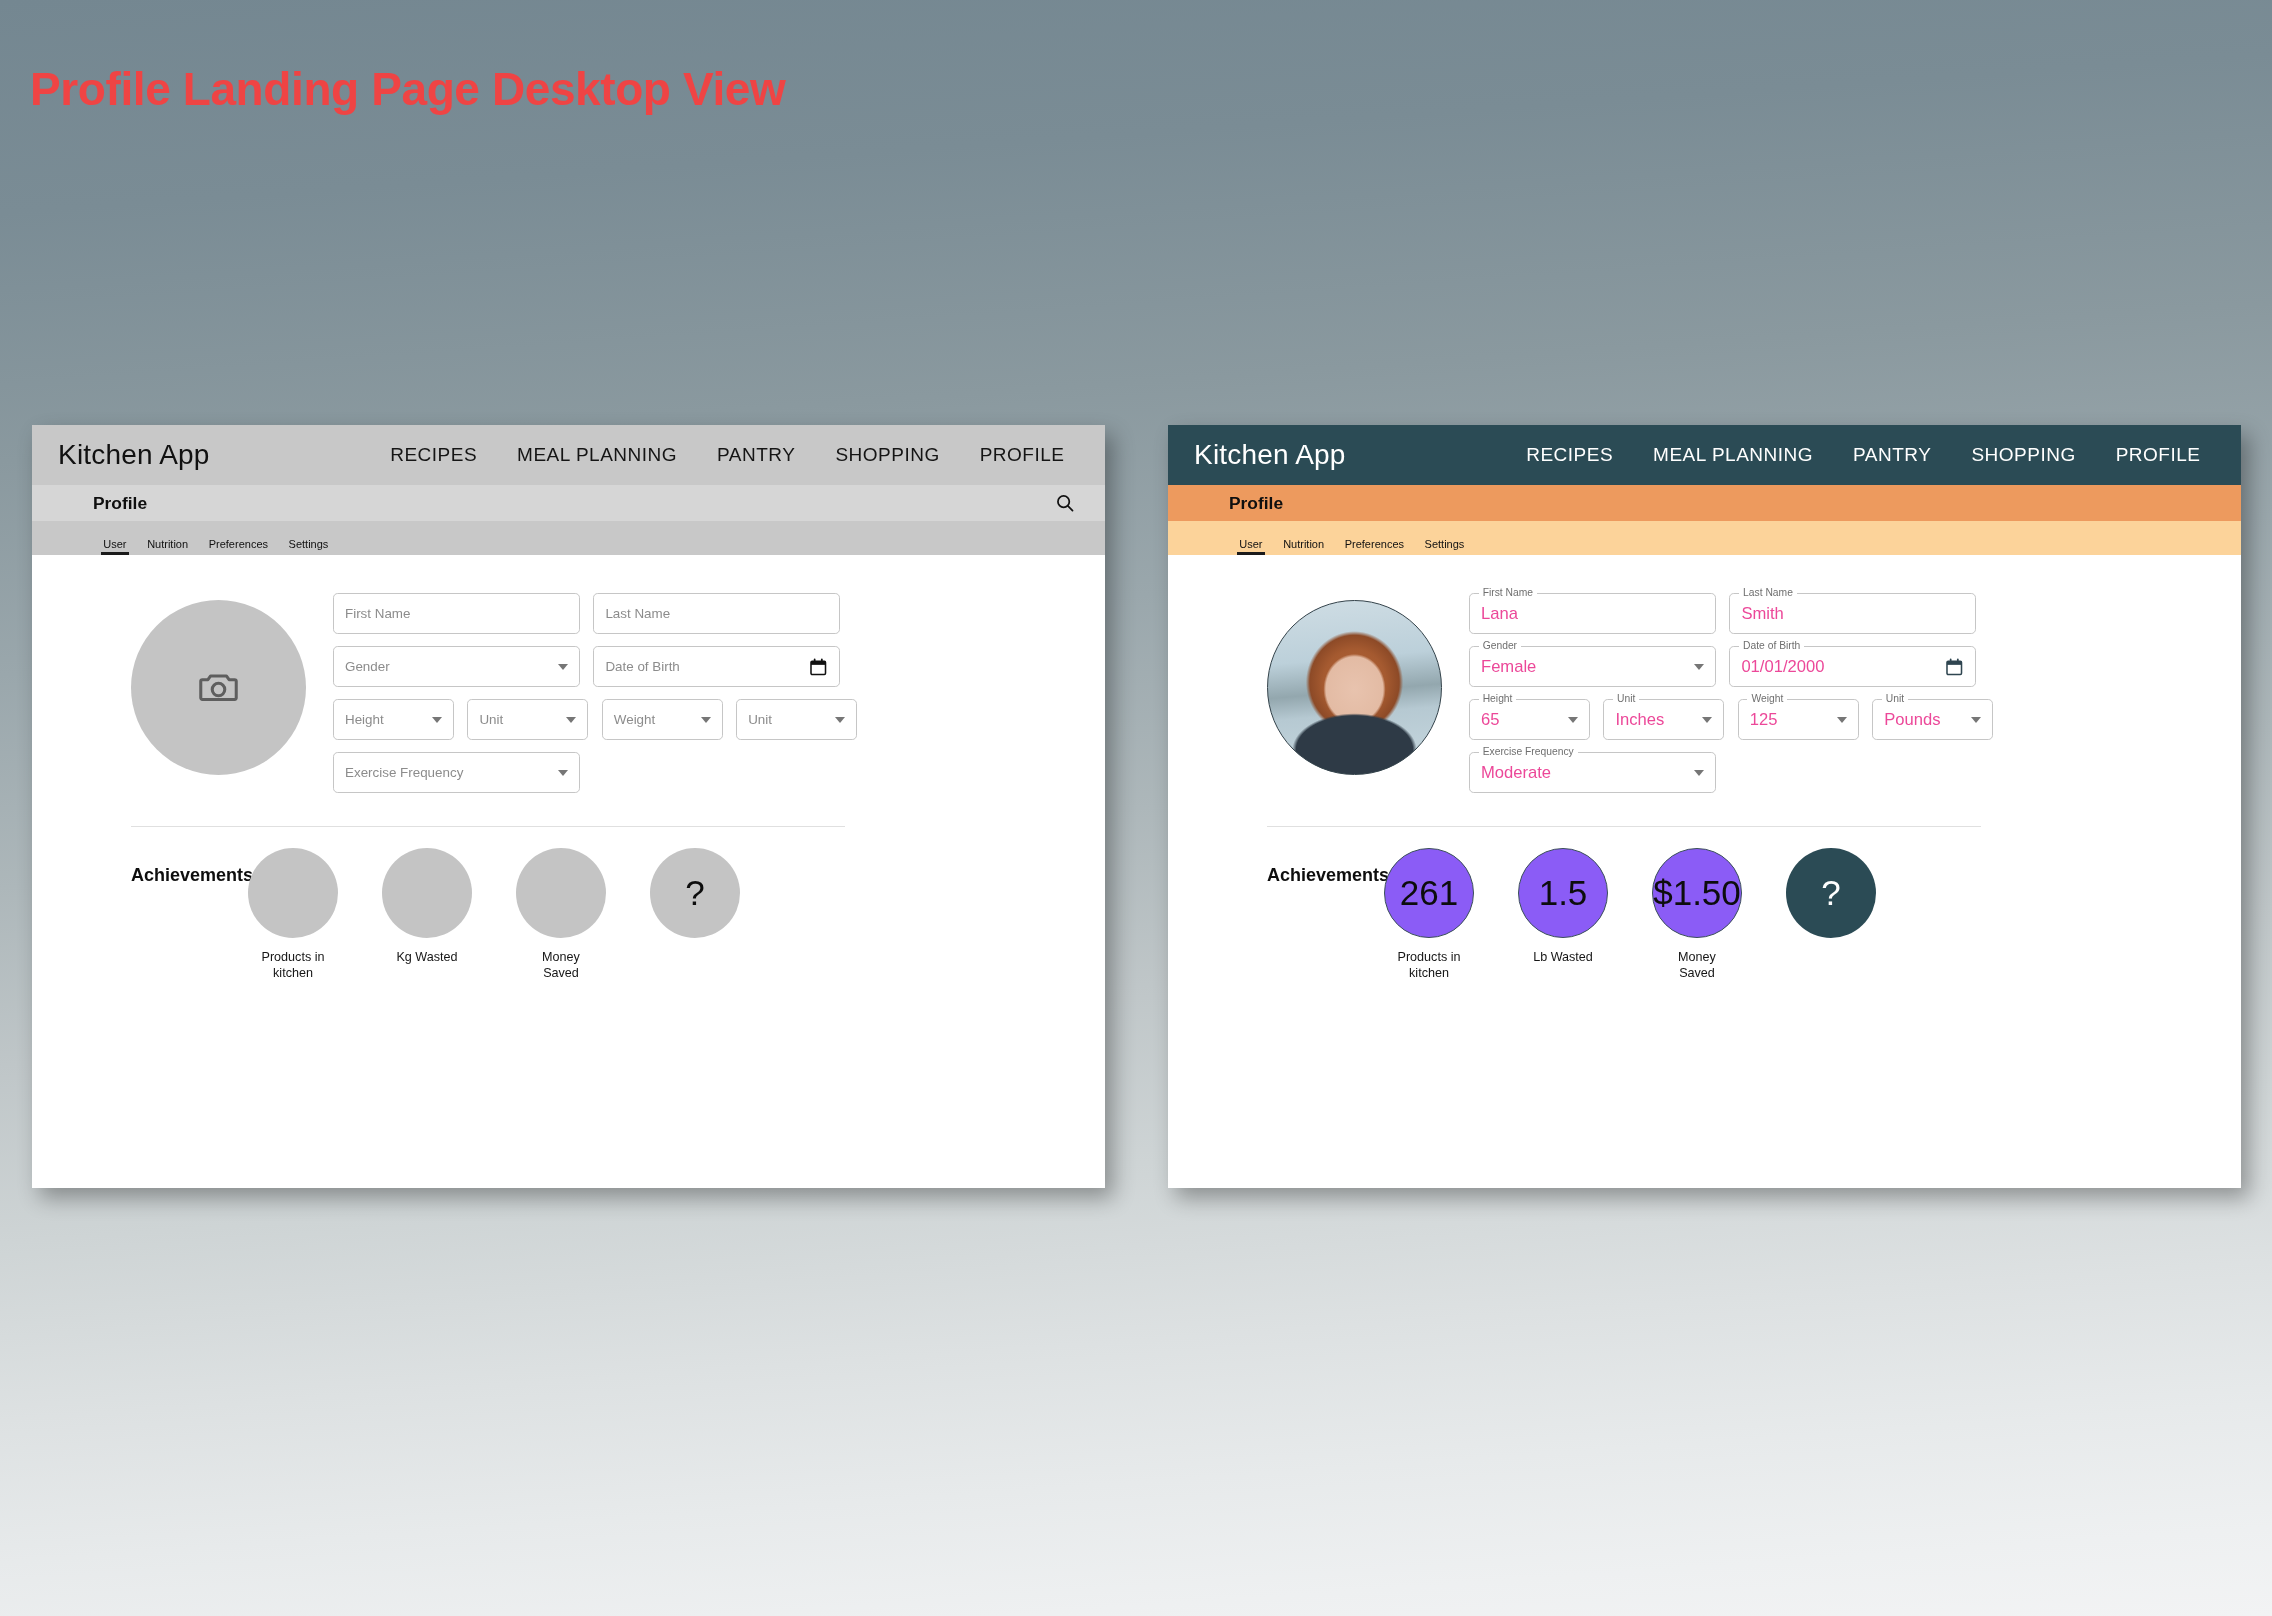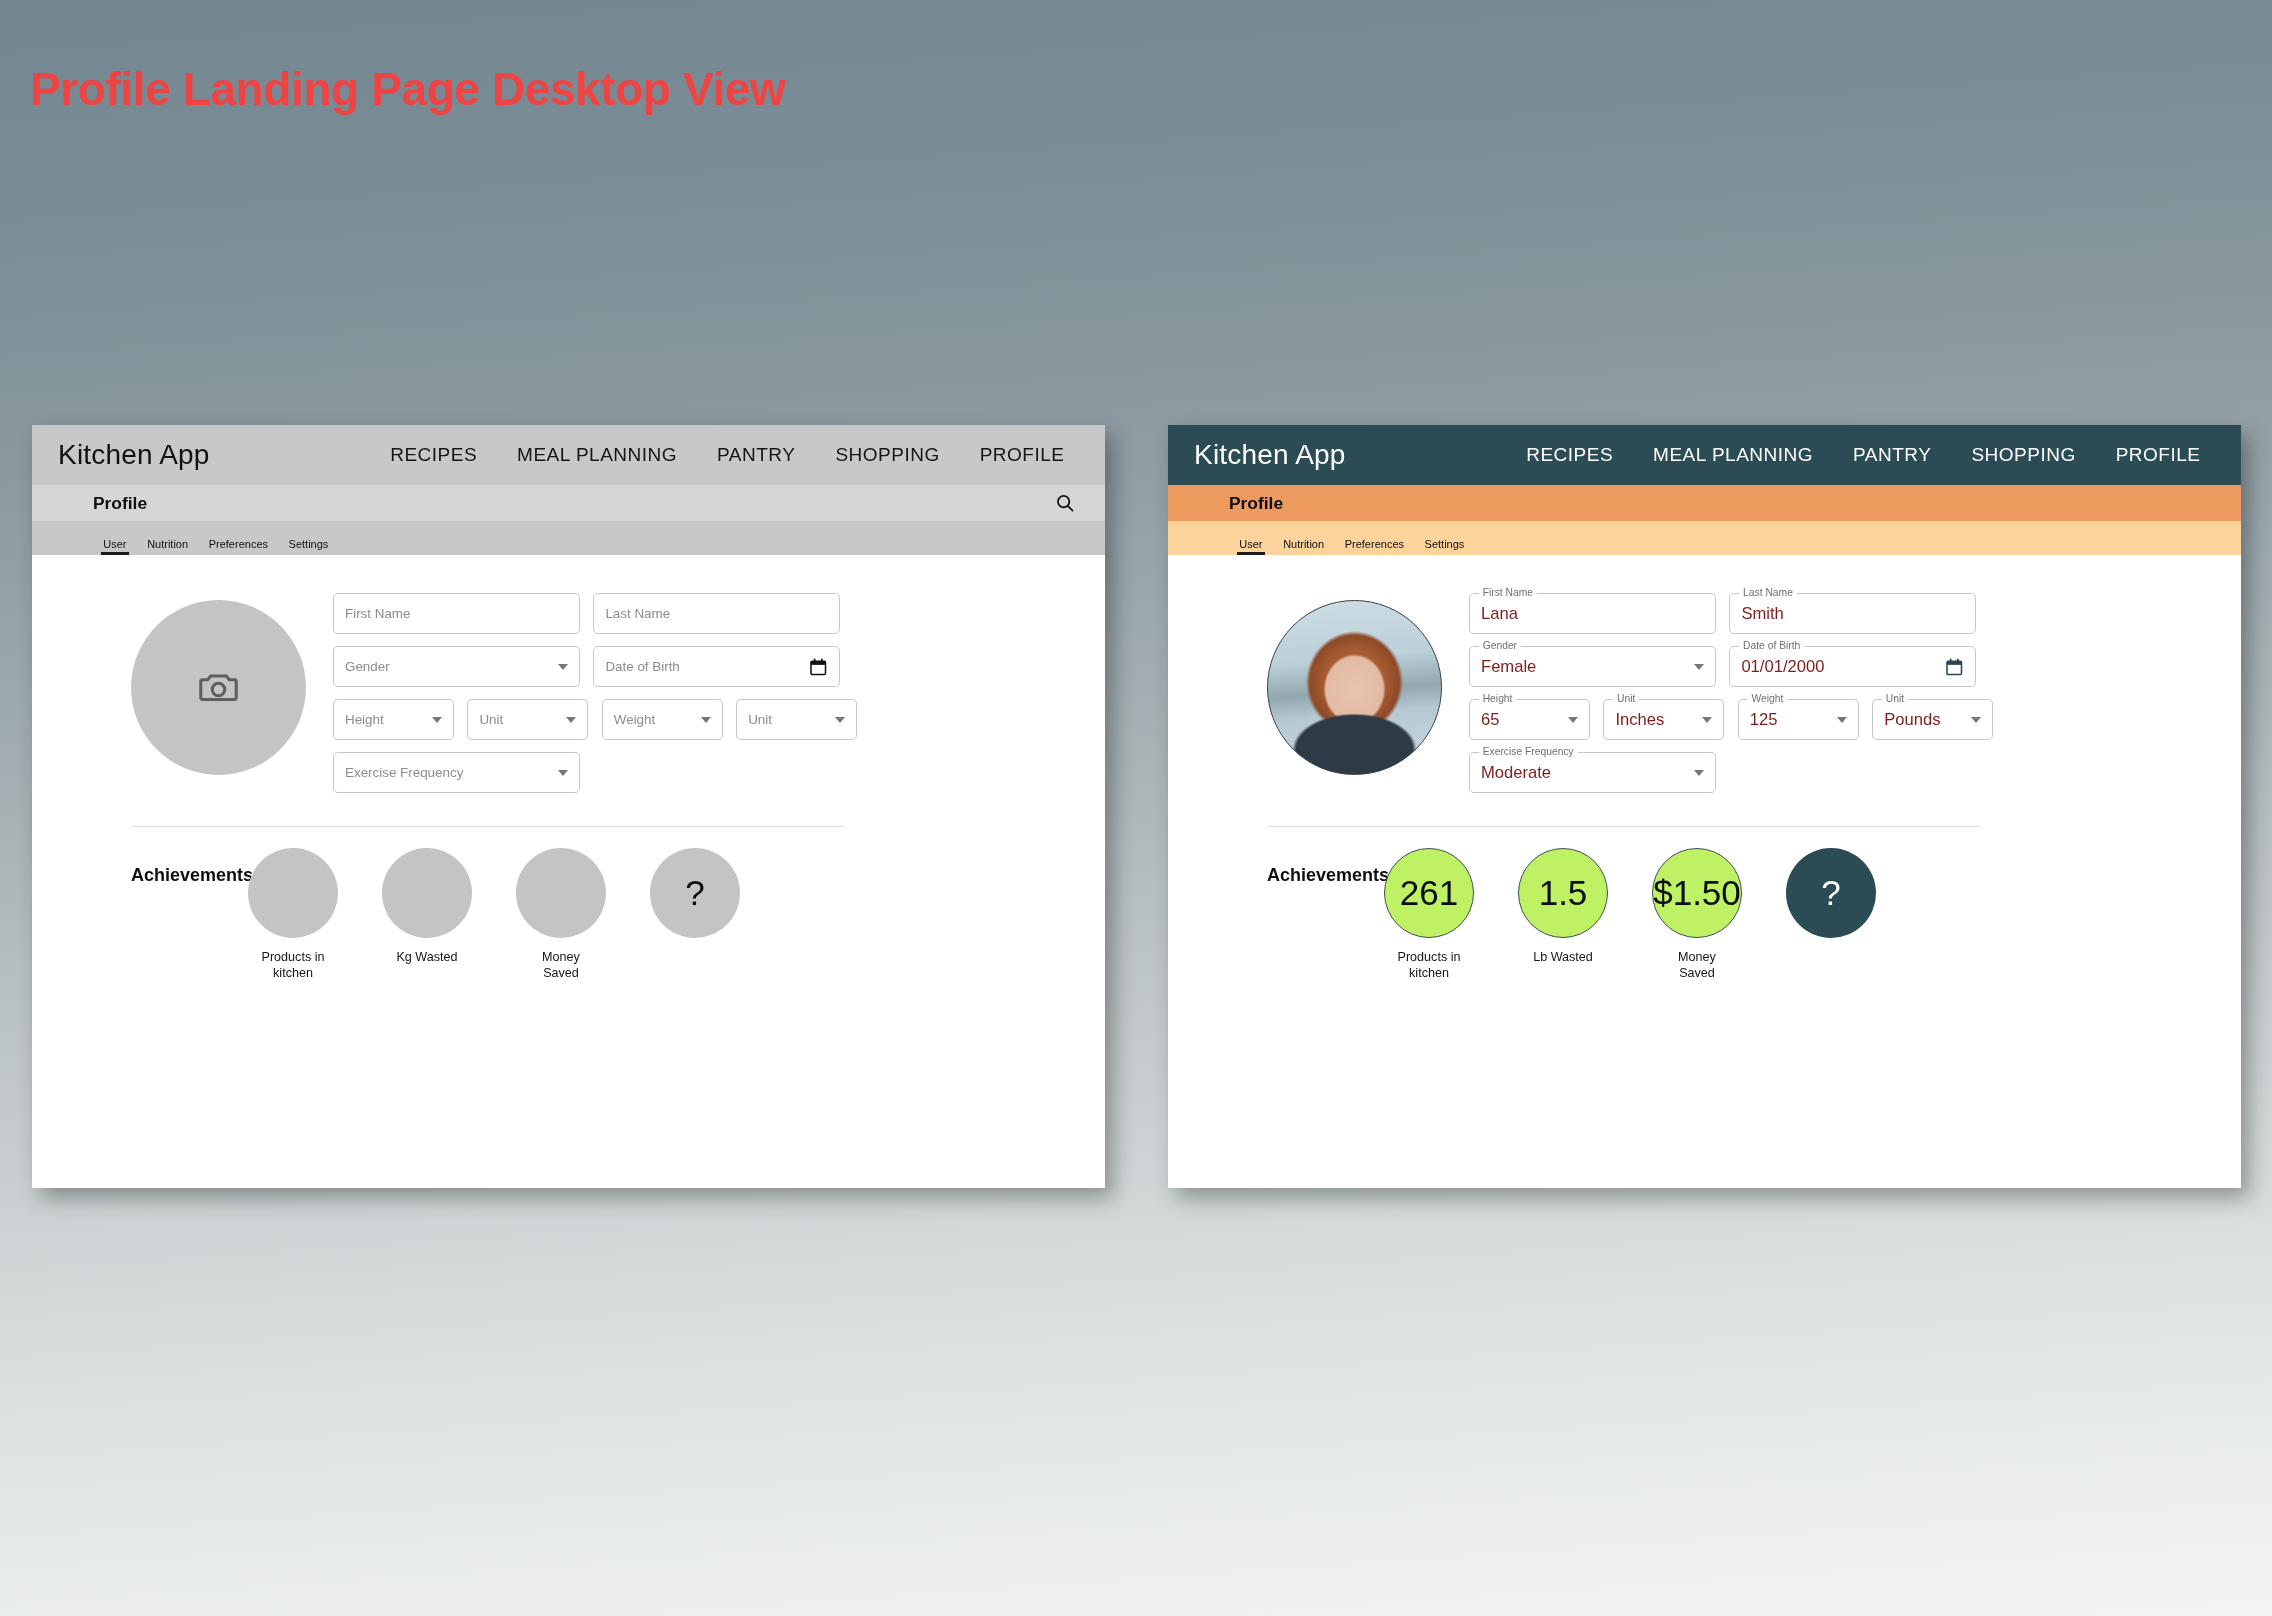--- a/index.html
+++ b/index.html
@@ -208,21 +208,21 @@
   .field:last-child { margin-right: 0; }
   .field.w-wide   { width: 247px; }
   .field.w-narrow { width: 121px; }
 
   .field-placeholder {
     font-size: 13.4px;
     color: #8c8c8c;
   }
   .field-value {
     font-size: 16.6px;
-    color: #7f1d1d;
+    color: #ec4899;
   }
   .field-label-float {
     position: absolute;
     top: -7px;
     left: 8.7px;
     background: #ffffff;
     padding: 0 4px;
     font-size: 10.3px;
     color: #6f6f6f;
     white-space: nowrap;
@@ -277,21 +277,21 @@
     width: 90px;
     height: 90px;
     border-radius: 50%;
     display: flex;
     align-items: center;
     justify-content: center;
     font-size: 35px;
     color: #0d0d0d;
   }
   .ach-circle.plain  { background: #c4c4c4; }
-  .ach-circle.outline{ background: #bef264; border: 1.6px solid #3b5059; }
+  .ach-circle.outline{ background: #8b5cf6; border: 1.6px solid #3b5059; }
   .ach-circle.filled { background: #2b4b55; color: #ffffff; }
   .ach-label {
     margin-top: 12.6px;
     font-size: 12.6px;
     line-height: 1.25;
     text-align: center;
     color: #161616;
     white-space: pre-line;
   }
 </style>

